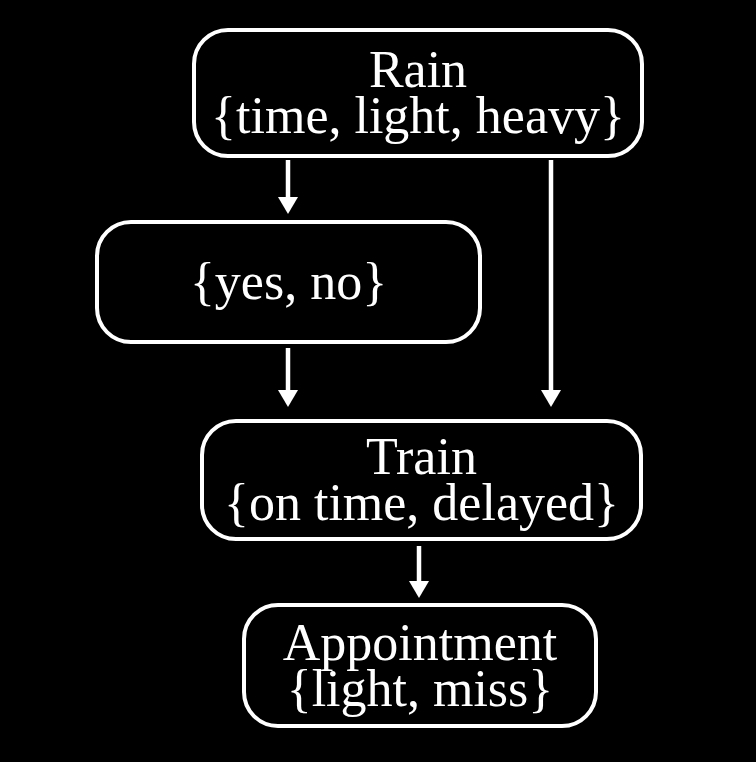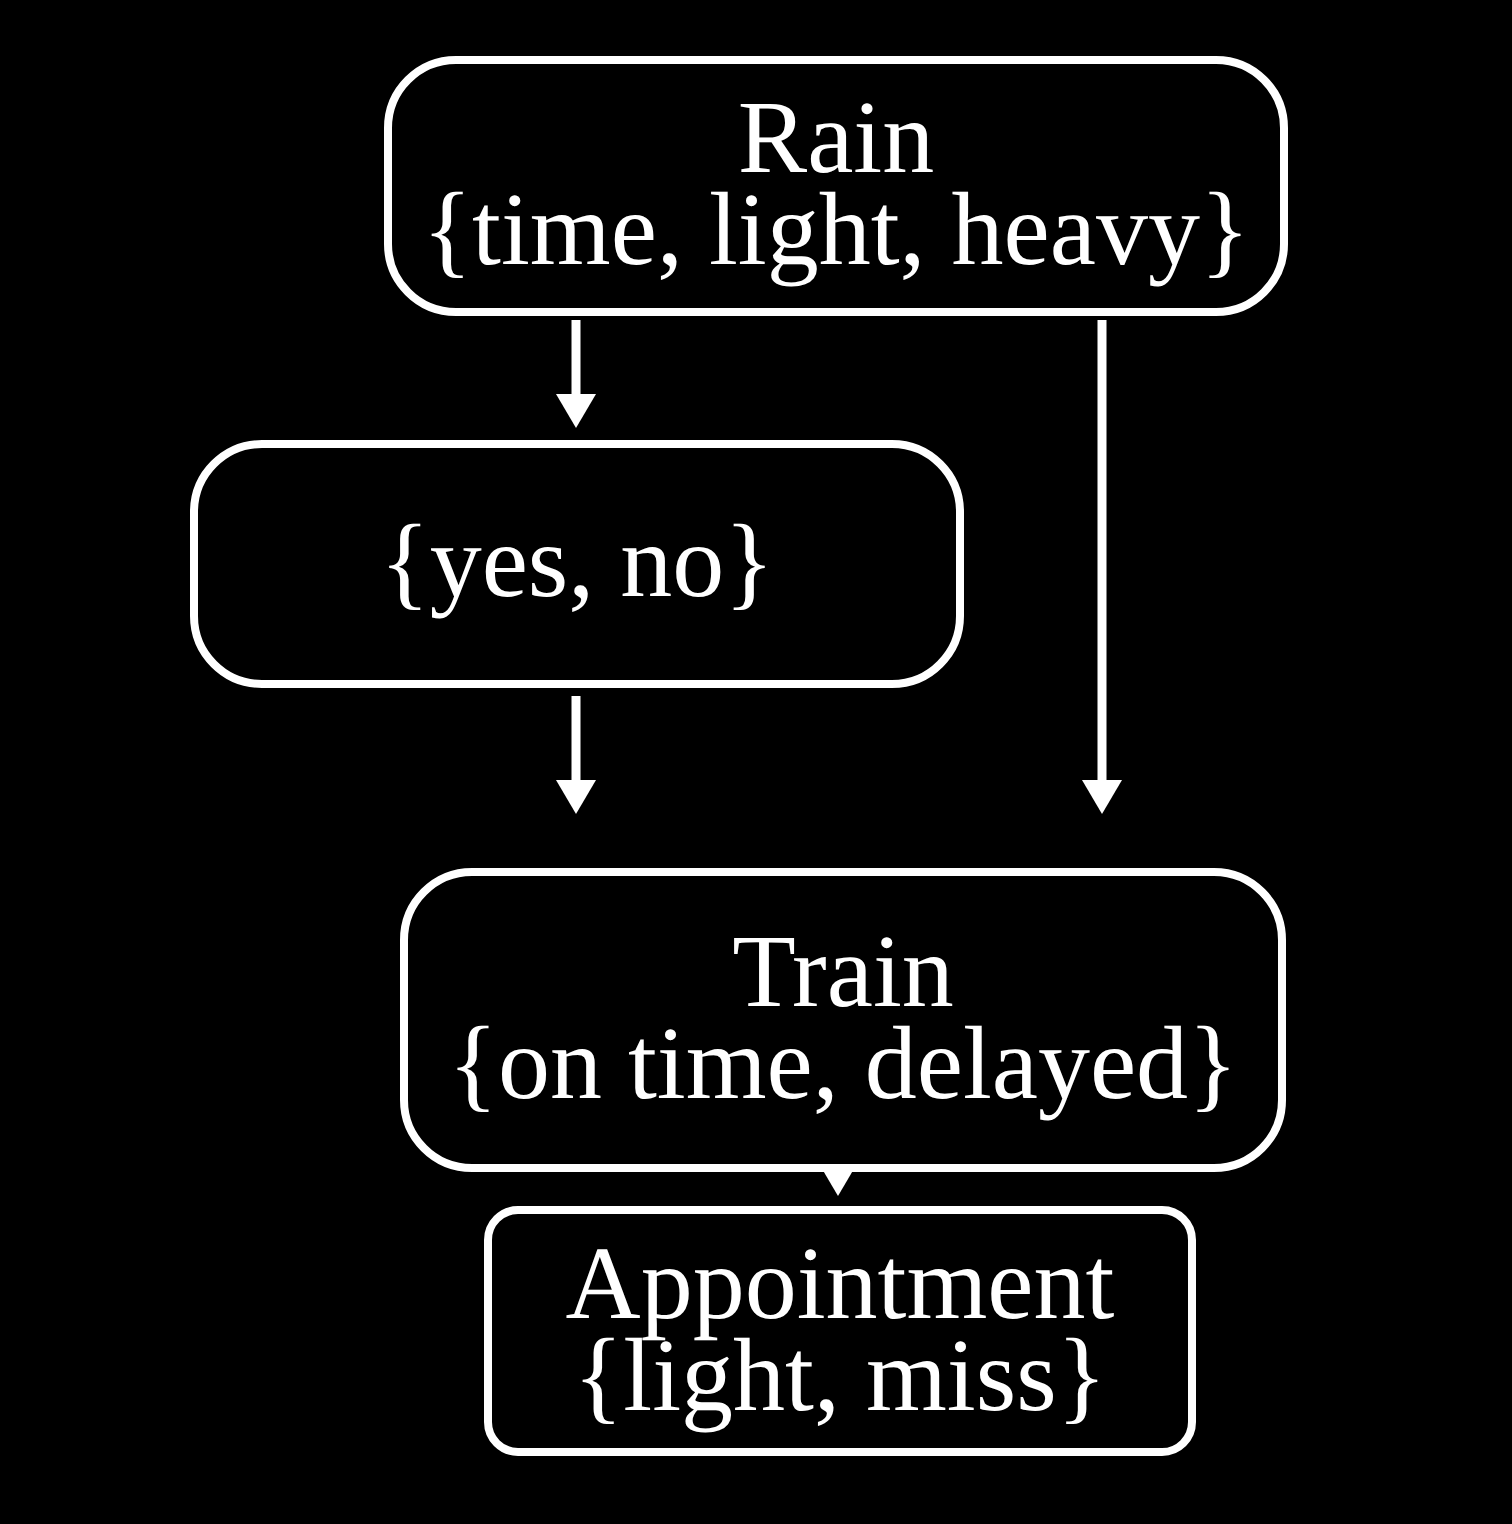--- a/index.html
+++ b/index.html
@@ -65,22 +65,22 @@
       </g>
     </svg>
   <div id="nodes-layer">
       <div class="node" style="left: 192px; top: 28px; width: 452px; height: 130px;">
         <div class="node-label">Rain</div>
         <div class="node-values">{time, light, heavy}</div>
       </div>
       <div class="node" style="left: 95px; top: 220px; width: 387px; height: 124px;">
         <div class="node-values">{yes, no}</div>
       </div>
-      <div class="node" style="left: 200px; top: 434px; width: 443px; height: 152px;">
+      <div class="node" style="left: 200px; top: 419px; width: 443px; height: 122px;">
         <div class="node-label">Train</div>
         <div class="node-values">{on time, delayed}</div>
       </div>
-      <div class="node" style="left: 242px; top: 603px; width: 356px; height: 125px; border-radius: 17px;">
+      <div class="node" style="left: 242px; top: 603px; width: 356px; height: 125px;">
         <div class="node-label">Appointment</div>
         <div class="node-values">{light, miss}</div>
       </div>
     </div>
 </div>
 
 </body></html>

